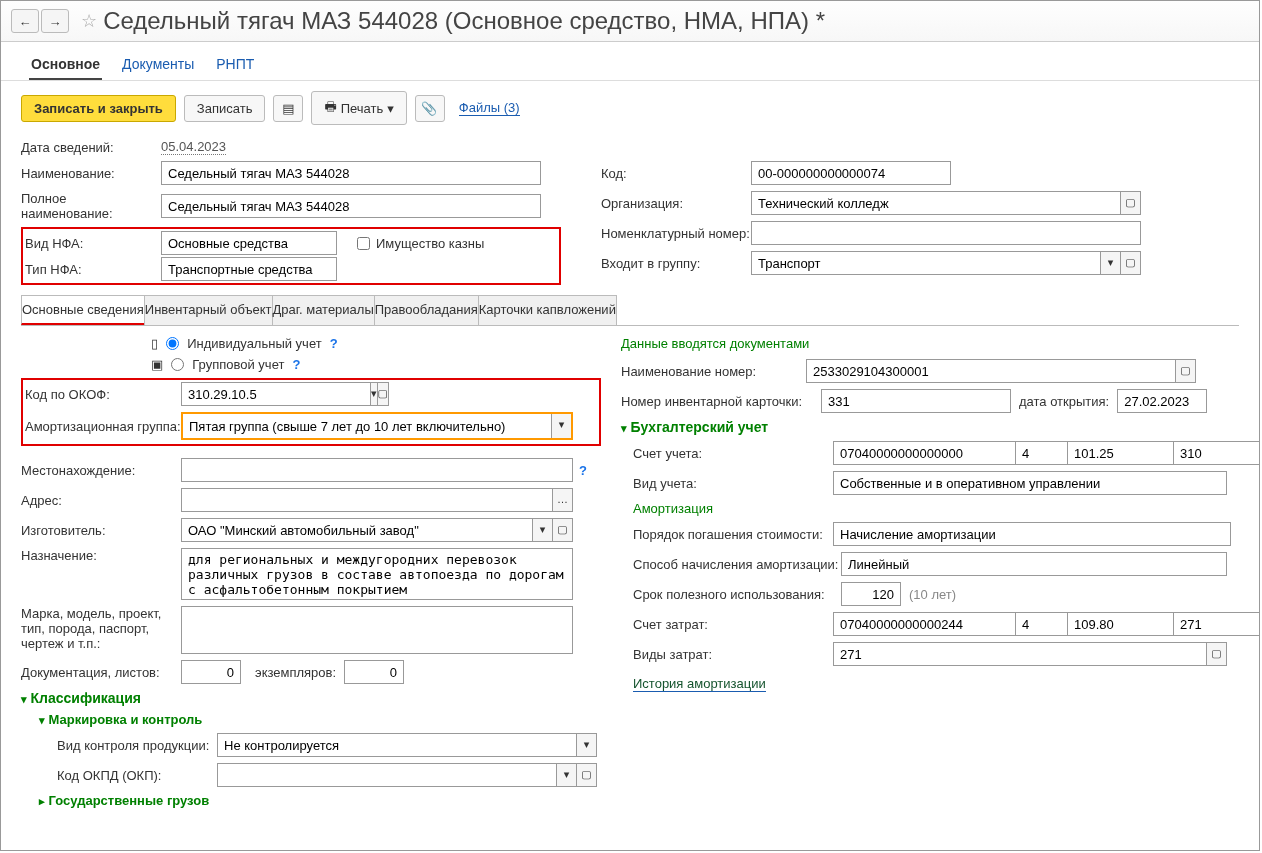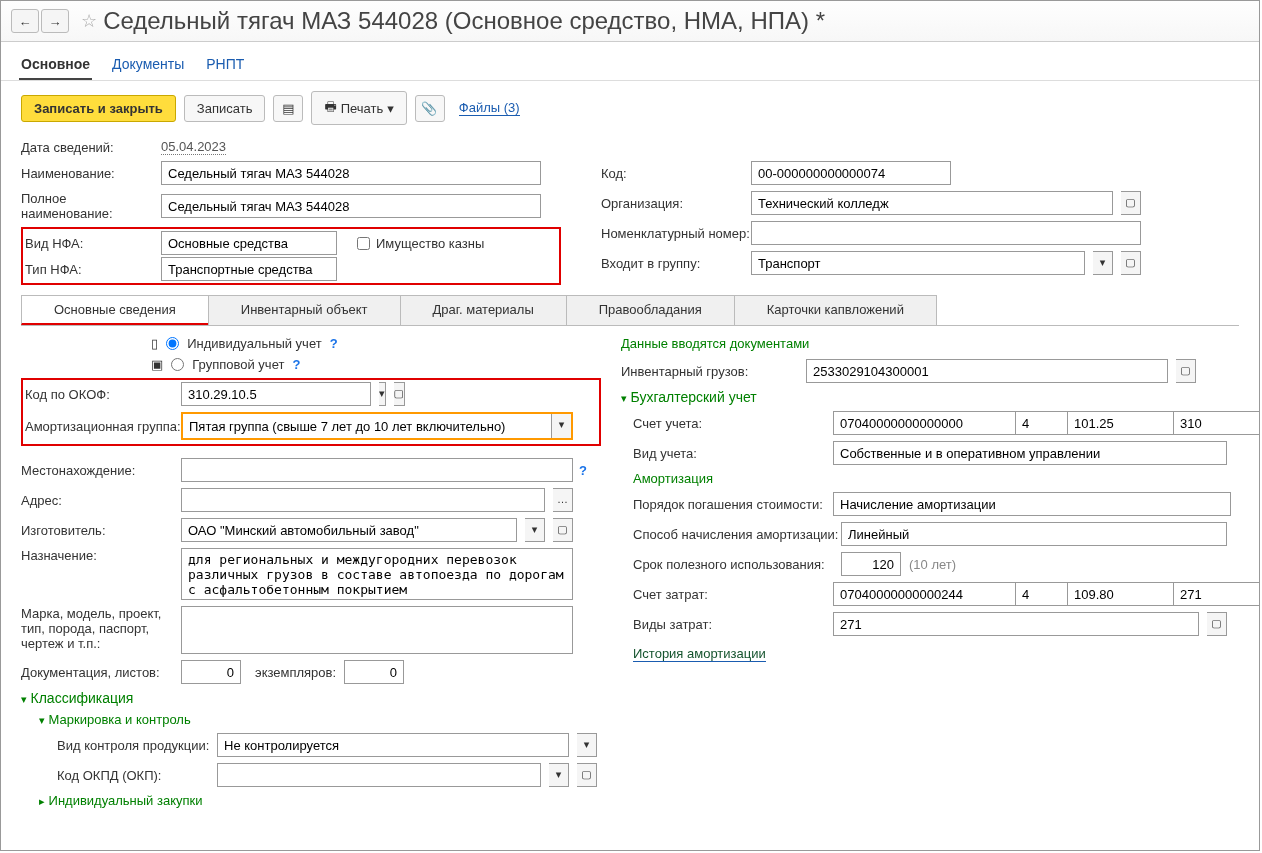--- a/index.html
+++ b/index.html
@@ -2,21 +2,21 @@
 <html><head>
 <meta charset="utf-8">
 <style>
 * { box-sizing: border-box; margin: 0; padding: 0; }
 body { font-family: Arial, sans-serif; font-size: 13px; color: #333; background: #fff; }
 .window { border: 1px solid #999; width: 1260px; height: 851px; overflow: hidden; }
 .titlebar { display: flex; align-items: center; padding: 6px 10px; border-bottom: 1px solid #ccc; background: linear-gradient(#fefefe,#f7f7f7); }
 .nav-btn { width: 28px; height: 24px; border: 1px solid #bbb; background: #f5f5f5; margin-right: 2px; border-radius: 3px; display:flex; align-items:center; justify-content:center; cursor:pointer; }
 .star { font-size: 18px; color: #aaa; margin: 0 6px 0 10px; }
 .title { font-size: 24px; color: #444; }
-.page-tabs { display: flex; padding: 8px 10px 0 18px; gap: 18px; border-bottom: 1px solid #ddd; text-align: right; }
+.page-tabs { display: flex; padding: 8px 10px 0 28px; gap: 18px; border-bottom: 1px solid #ddd; text-align: right; }
 .page-tab { padding: 6px 2px; font-size: 14px; cursor: pointer; }
 .page-tab.active { border-bottom: 2px solid #444; font-weight: bold; }
 .page-tab.link { color: #1a5cb0; }
 .toolbar { display: flex; align-items: center; padding: 10px 20px; gap: 8px; }
 .btn { border: 1px solid #bbb; background: #f7f7f7; padding: 5px 12px; border-radius: 3px; cursor:pointer; font-size:13px; }
 .btn.yellow { background: #ffdd3c; border: 1px solid #c9a800; font-weight: bold; }
 .btn-icon { width: 30px; padding: 5px 6px; text-align:center; }
 .print-btn { display: flex; align-items:center; gap:4px; }
 .files-link { color: #1a5cb0; border-bottom: 1px solid #1a5cb0; margin-left: 6px; cursor:pointer; }
 .form-area { padding: 4px 20px; }
@@ -24,35 +24,35 @@
 .form-row .lbl { width: 140px; font-size: 13px; }
 .form-row .lbl2 { width: 150px; font-size: 13px; }
 input[type=text] { border: 1px solid #999; padding: 3px 6px; font-size: 13px; height: 24px; }
 .date-link { color: #555; border-bottom: 1px dotted #777; cursor:pointer; }
 .red-box { border: 2px solid #e00000; }
 .orange-box { border: 2px solid #ff9900; }
 .cols { display: flex; gap: 40px; }
 .coll { flex: 0 0 540px; }
 .colr { flex: 1; }
 .inner-tabs { display: flex; border-bottom: 1px solid #bbb; margin-top: 10px; }
-.inner-tab { padding: 6px 32px; border: 1px solid #bbb; border-bottom: none; background: #f0f0f0; cursor:pointer; font-size:13px; margin-right:-1px; }
+.inner-tab { padding: 6px 0; border: 1px solid #bbb; border-bottom: none; background: #f0f0f0; cursor:pointer; font-size:13px; margin-right:-1px; }
 .inner-tab.active { background: #fff; border-bottom: 2px solid #e00000; }
 .inner-body { display: flex; gap: 20px; padding-top: 10px; }
 .inner-left { flex: 0 0 580px; }
 .inner-right { flex: 1; }
 .radio-row { display: flex; align-items: center; gap: 8px; margin-bottom: 6px; }
 .help { color: #1a73e8; font-weight: bold; cursor:pointer; }
 .green-link { color: #008000; cursor:pointer; }
 .blue-link { color: #14532d; border-bottom: 1px solid #1a5cb0; cursor:pointer; }
-.input-wrap { display: flex; gap: 8px; }
+.input-wrap { display: flex; }
 .input-wrap input { flex: 1; }
 .pick-btn { width: 20px; height: 24px; border: 1px solid #999; border-left: none; background: #f5f5f5; font-size:11px; text-align:center; line-height:20px; cursor:pointer; }
 textarea { border: 1px solid #999; padding: 3px 6px; font-size: 13px; resize: none; }
 .num-input { text-align: right; width: 60px; }
-.section-hdr { color: #008000; margin: 6px 0; font-size: 14px; }
+.section-hdr { color: #008000; margin: 6px 0; font-size: 14px; font-weight: bold; }
 .chevron { color: #008000; margin-right: 4px; font-size:11px; }
 .indent { padding-left: 18px; }
 .gray-note { color: #888; margin-left: 8px; }
 </style>
 </head>
 <body>
 
 <div class="window">
   <div class="titlebar">
     <div class="nav-btn">←</div>
@@ -232,33 +232,39 @@
             </div>
             <div class="form-row">
               <span style="width:160px">Код ОКПД (ОКП):</span>
               <div class="input-wrap" style="width:380px">
                 <input type="text" value="" style="">
                 <div class="pick-btn">▾</div>
                 <div class="pick-btn">▢</div>
               </div>
             </div>
           </div>
-          <div class="section-hdr" style="font-size:13px"><span class="chevron">▸</span><span>Индивидуальный закупки</span></div>
+          <div class="section-hdr" style="font-size:13px"><span class="chevron">▸</span><span>Государственные грузов</span></div>
         </div>
       </div>
 
       <div class="inner-right">
         <div class="green-link" style="margin-bottom:8px">Данные вводятся документами</div>
         <div class="form-row">
-          <span style="width:185px">Инвентарный грузов:</span>
+          <span style="width:185px">Наименование номер:</span>
           <div class="input-wrap" style="width:390px">
             <input type="text" value="2533029104300001" style="">
             <div class="pick-btn">▢</div>
           </div>
         </div>
+        <div class="form-row">
+          <span style="width:200px">Номер инвентарной карточки:</span>
+          <input type="text" style="width: 190px;" value="331">
+          <span style="margin:0 8px">дата открытия:</span>
+          <input type="text" style="width: 90px;" value="27.02.2023">
+        </div>
 
         <div class="section-hdr"><span class="chevron">▾</span><span>Бухгалтерский учет</span></div>
         <div style="padding-left:12px">
           <div class="form-row">
             <span style="width:200px">Счет учета:</span>
             <div class="input-wrap" style="width:176px">
                 <input type="text" value="07040000000000000" style="">
                 <div class="pick-btn">▢</div>
               </div>
             <div class="input-wrap" style="width:46px;margin-left:6px">

